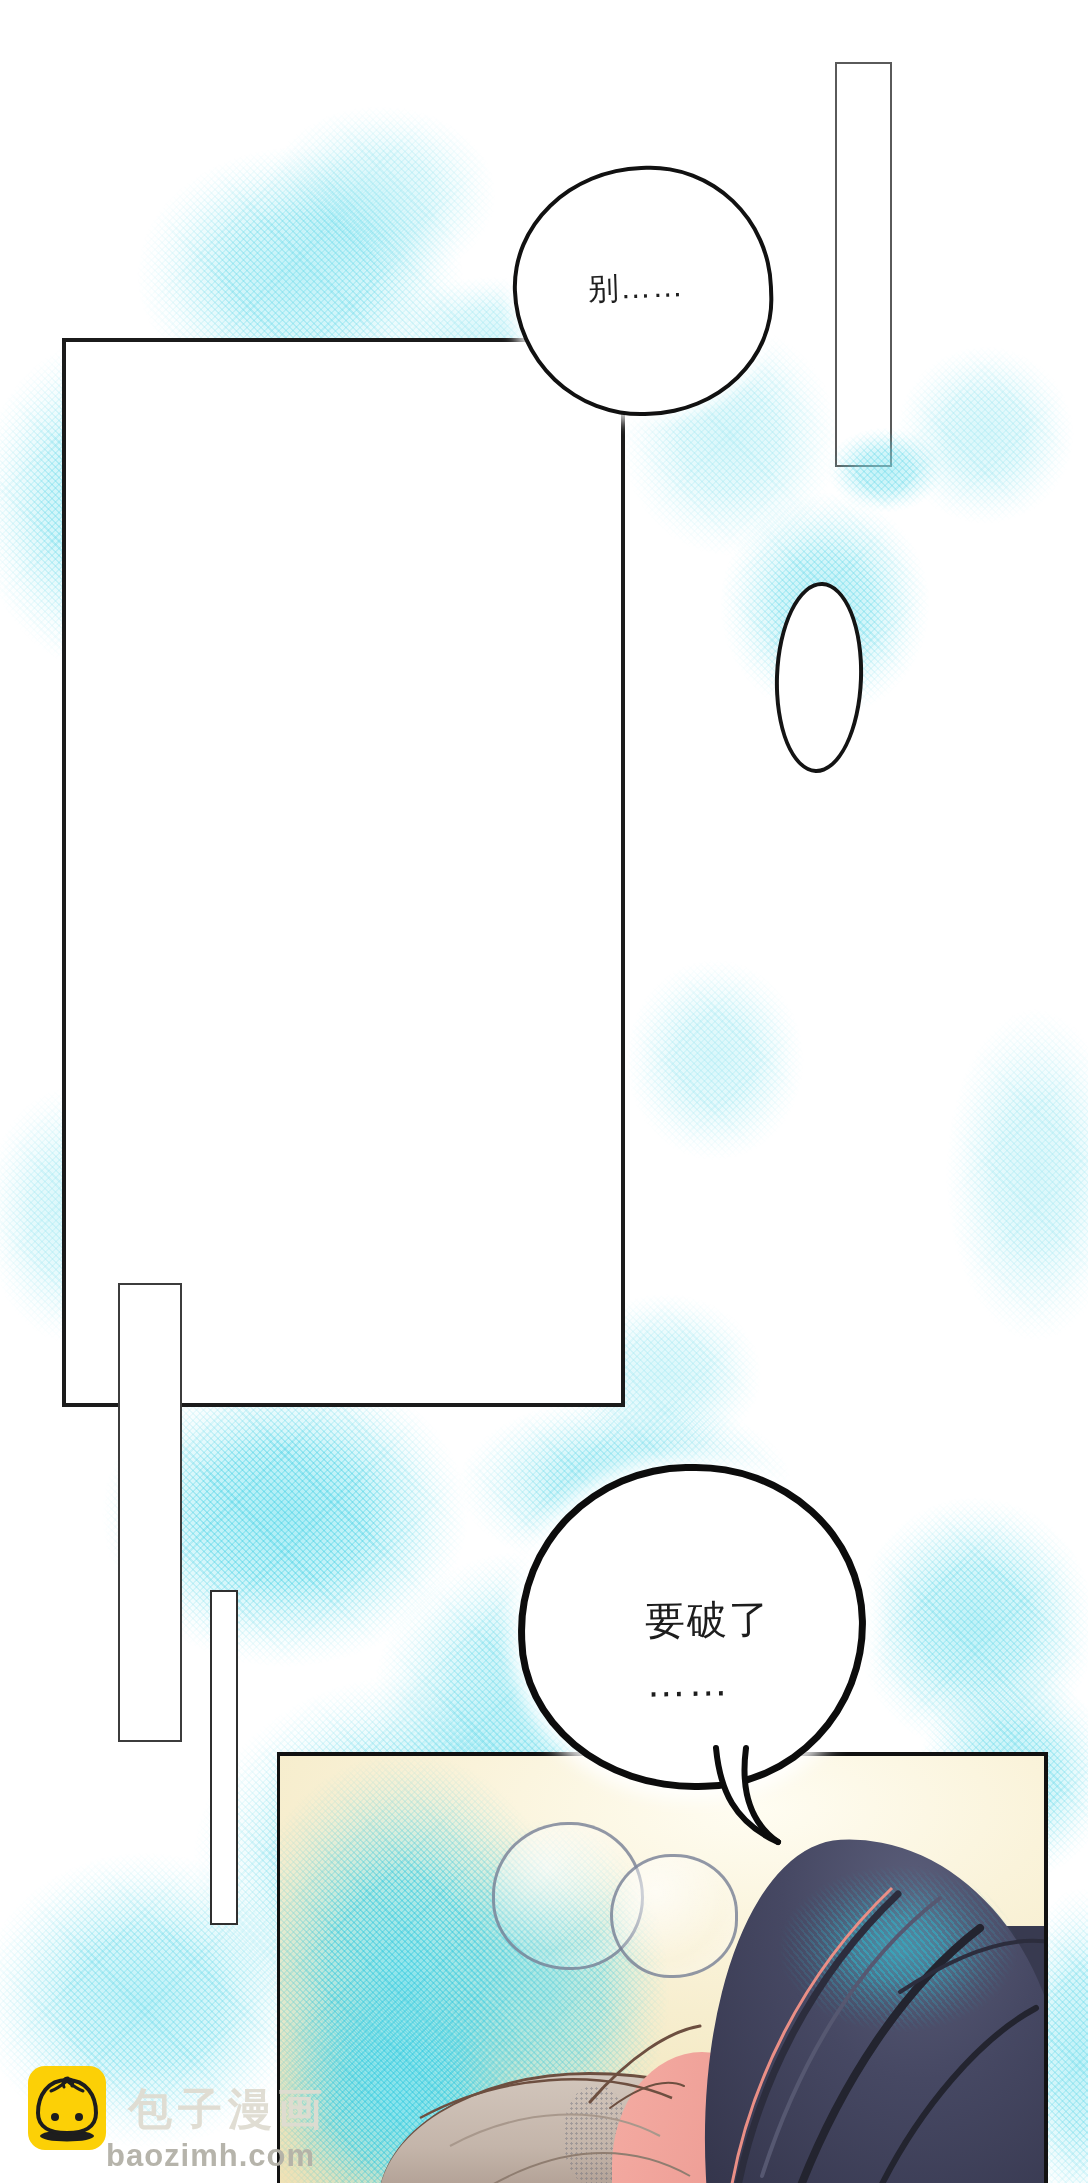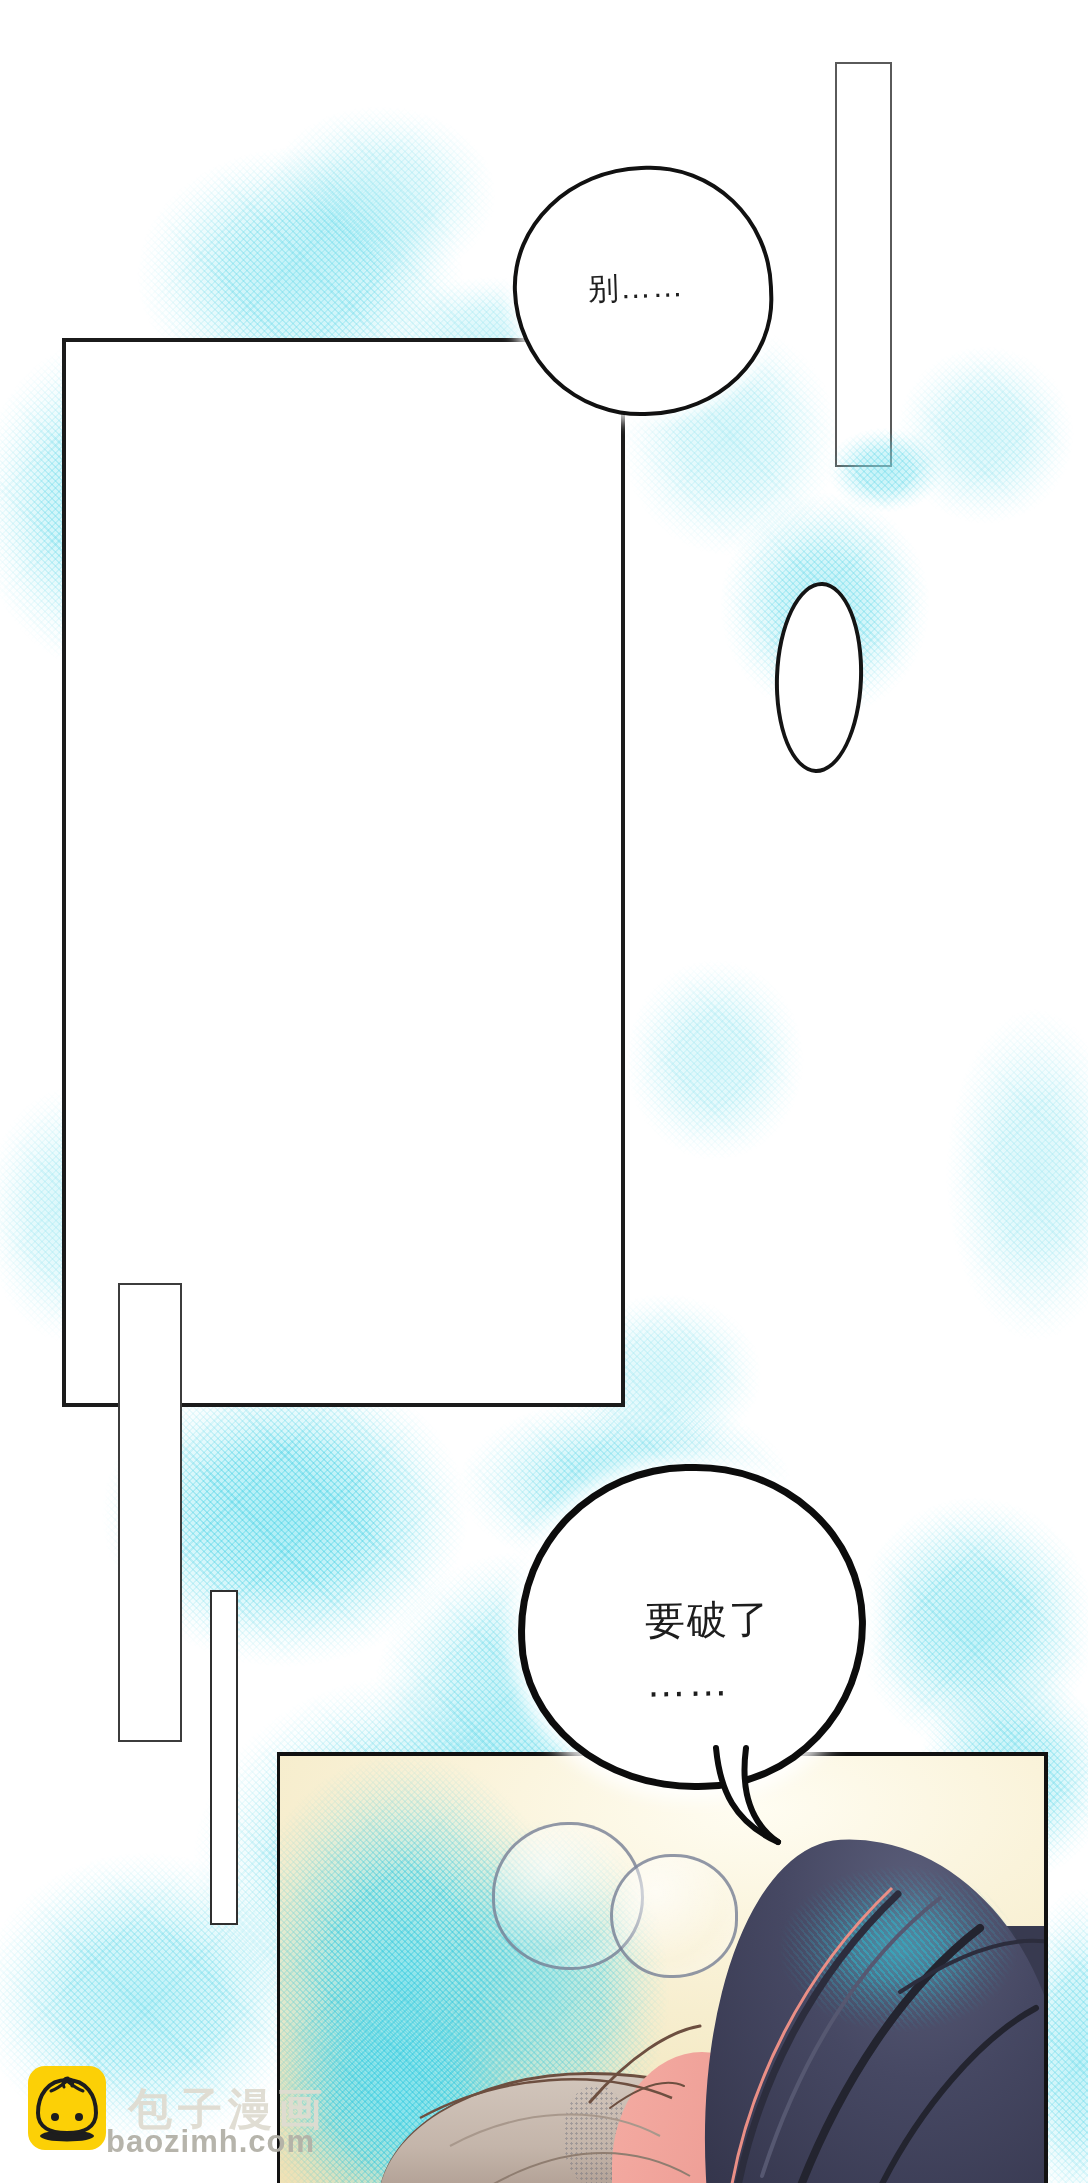--- a/index.html
+++ b/index.html
@@ -101,21 +101,21 @@
   }
   #panel-strands{position:absolute;left:0;top:0;z-index:2;}
   
   #watermark{position:absolute;left:28px;top:2066px;z-index:8;}
   #wm-icon{position:absolute;left:0;top:0;}
   #wm-brand{
     position:absolute;left:100px;top:14px;font-size:44px;font-weight:bold;
     letter-spacing:6px;color:rgba(222,219,209,.95);white-space:nowrap;
   }
   #wm-site{
-    position:absolute;left:78px;top:58px;font-size:31px;font-weight:bold;
+    position:absolute;left:78px;top:72px;font-size:31px;font-weight:bold;
     letter-spacing:1px;color:rgba(178,176,167,.95);white-space:nowrap;
   }
 </style>
 </head>
 <body>
 
 <div id="stage">
 
   <div class="wc s2" style="left:90px;top:110px;width:420px;height:330px;"></div>
   <div class="wc s2" style="left:-60px;top:290px;width:330px;height:430px;"></div>

